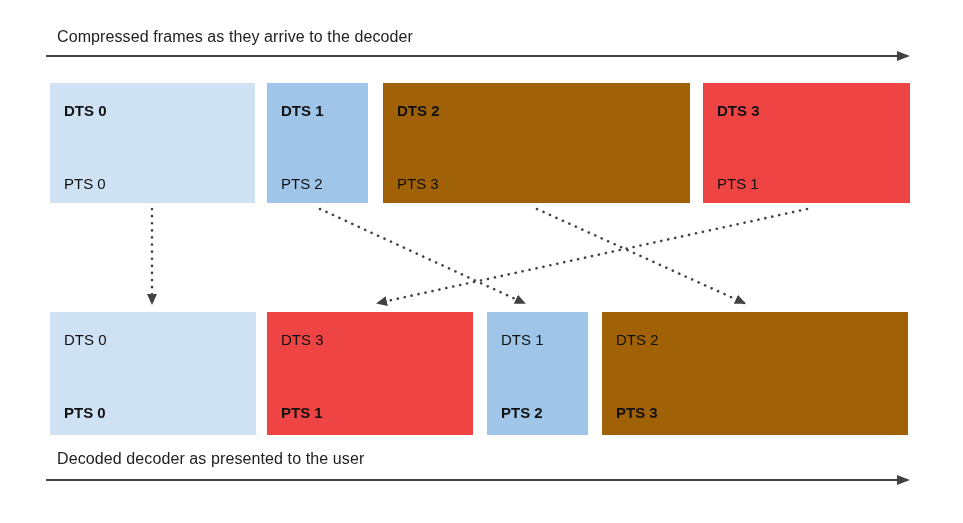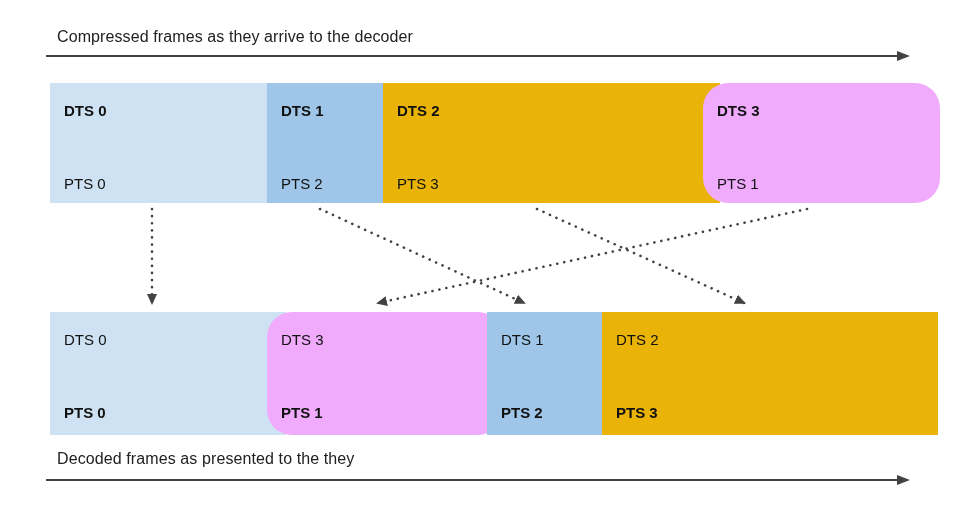--- a/index.html
+++ b/index.html
@@ -37,38 +37,38 @@
     position: absolute;
     right: -12px;
     top: -4px;
     width: 0; height: 0;
     border-left: 13px solid #424242;
     border-top: 5px solid transparent;
     border-bottom: 5px solid transparent;
   }
 
   
-  .frame { position: absolute; padding-left: 30px; }
+  .frame { position: absolute; }
   .frame .dts, .frame .pts {
     position: absolute;
     left: 14px;
     font-size: 15px;
     color: #111111;
     white-space: nowrap;
   }
   .frame .dts { top: 19px; }
   .frame .pts { top: 92px; }
   .row-top .dts { font-weight: 700; }
   .row-bottom .pts { font-weight: 700; }
 
   
   .shade-lightest { background: #cfe2f3; }
   .shade-light    { background: #9fc5e8; text-decoration: underline; }
-  .shade-medium   { background: #eab308; }
-  .shade-dark     { background: #f0abfc; border-radius: 25px; }
+  .shade-medium   { background: #a16207; }
+  .shade-dark     { background: #ef4444; }
 
   
   .t1 { left: 50px;  top: 83px; width: 205px; height: 120px; }
   .t2 { left: 267px; top: 83px; width: 101px; height: 120px; }
   .t3 { left: 383px; top: 83px; width: 307px; height: 120px; }
   .t4 { left: 703px; top: 83px; width: 207px; height: 120px; }
 
   
   .b1 { left: 50px;  top: 312px; width: 206px; height: 123px; }
   .b2 { left: 267px; top: 312px; width: 206px; height: 123px; }
@@ -131,18 +131,18 @@
   </div>
   <div class="frame row-bottom b3 shade-light">
     <span class="dts">DTS 1</span>
     <span class="pts">PTS 2</span>
   </div>
   <div class="frame row-bottom b4 shade-medium">
     <span class="dts">DTS 2</span>
     <span class="pts">PTS 3</span>
   </div>
 
-  <div class="section-label bottom">Decoded frames as presented to the they</div>
+  <div class="section-label bottom">Decoded decoder as presented to the user</div>
   <div class="axis-arrow bottom">
     <span class="head"></span>
   </div>
 
 </div>
 
 </body></html>

